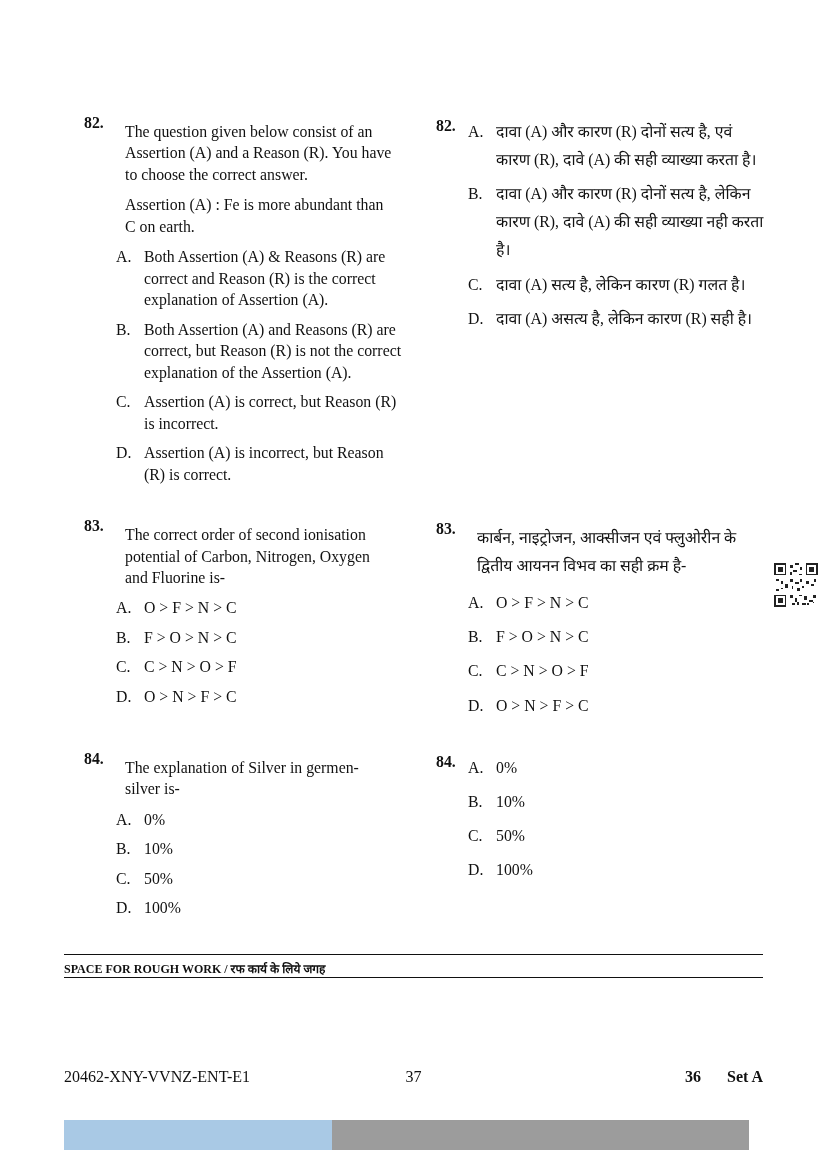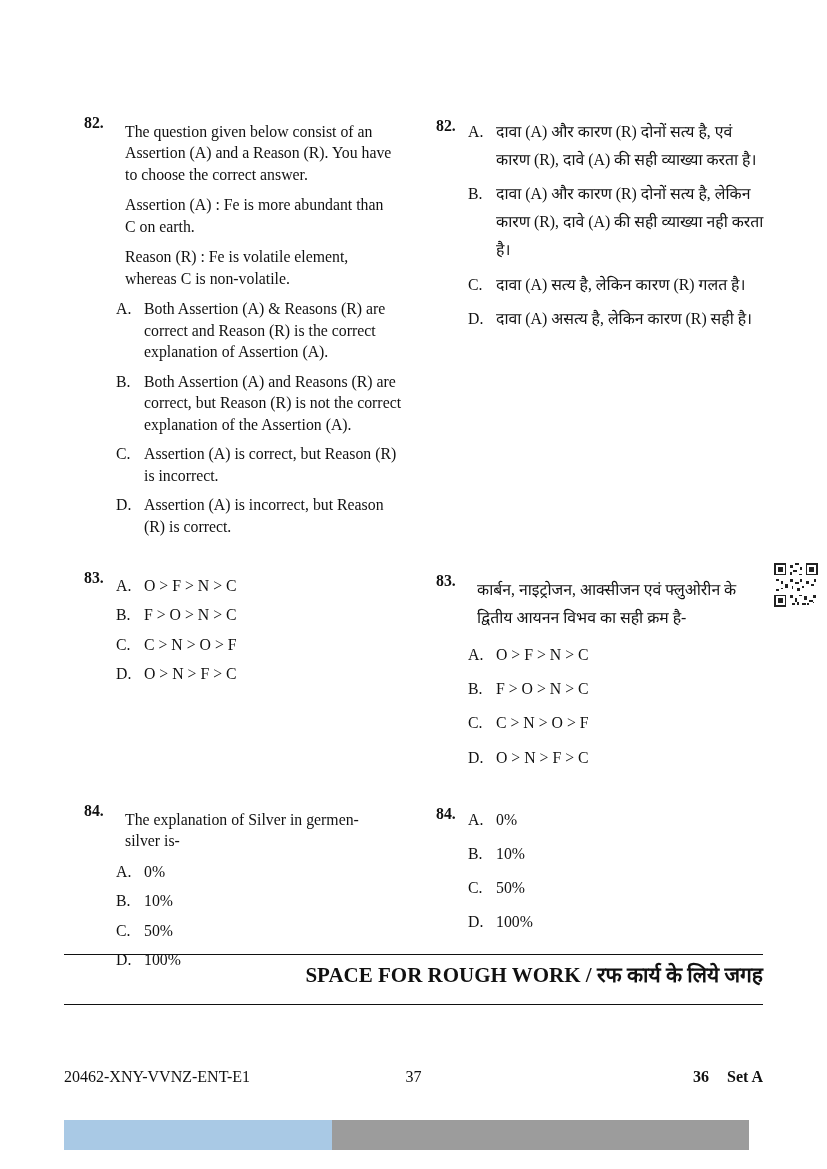--- a/index.html
+++ b/index.html
@@ -40,38 +40,38 @@
     top:563px;left:772px;
     width:48px;height:44px;
   }
   .qr svg{width:100%;height:100%;}
 
   .rough-work{
     position:absolute;
     top:954px;left:64px;right:64px;
     border-top:1.5px solid #111;
     border-bottom:1.5px solid #111;
-    text-align:right;
+    text-align:left;
     font-weight:bold;
-    font-size:21px;
-    padding:5px 0 16px 0;
+    font-size:12px;
+    padding:5px 0 0 0;
   }
 
   .info-row{
     position:absolute;
     top:1068px;left:64px;right:64px;
     display:grid;
     grid-template-columns:1fr auto 1fr;
     align-items:baseline;
     font-size:16px;
   }
   .info-code{font-weight:normal;justify-self:start;}
   .info-page{justify-self:center;}
   .info-set{font-weight:bold;justify-self:end;}
-  .info-set .set-num{margin-right:18px;}
+  .info-set .set-num{margin-right:26px;}
 
   .bottom-bar{
     position:absolute;
     top:1120px;left:64px;
     height:30px;
     display:flex;
   }
   .bar-blue{width:268px;height:100%;}
   .bar-gray{width:417px;height:100%;}
 </style>
@@ -80,21 +80,20 @@
 
 <div class="page">
 
   <div class="content">
 
     <div class="q en">
       <span class="qnum">82.</span>
       <div class="qbody">
         <p class="qpara">The question given below consist of an Assertion (A) and a Reason (R). You have to choose the correct answer.</p>
         <p class="qpara">Assertion (A) : Fe is more abundant than C on earth.</p>
-        <p class="qpara">Reason (R) : Fe is volatile element, whereas C is non-volatile.</p>
         <div class="options">
           <div class="opt">
             <span class="opt-letter">A.</span>
             <span class="opt-text">Both Assertion (A) &amp; Reasons (R) are correct and Reason (R) is the correct explanation of Assertion (A).</span>
           </div>
           <div class="opt">
             <span class="opt-letter">B.</span>
             <span class="opt-text">Both Assertion (A) and Reasons (R) are correct, but Reason (R) is not the correct explanation of the Assertion (A).</span>
           </div>
           <div class="opt">
@@ -129,20 +128,21 @@
             <span class="opt-letter">D.</span>
             <span class="opt-text">दावा (A) असत्य है, लेकिन कारण (R) सही है।</span>
           </div>
         </div>
       </div>
     </div>
 
     <div class="q en">
       <span class="qnum">83.</span>
       <div class="qbody">
+        <p class="qpara">The correct order of second ionisation potential of Carbon, Nitrogen, Oxygen and Fluorine is-</p>
         <div class="options">
           <div class="opt">
             <span class="opt-letter">A.</span>
             <span class="opt-text">O &gt; F &gt; N &gt; C</span>
           </div>
           <div class="opt">
             <span class="opt-letter">B.</span>
             <span class="opt-text">F &gt; O &gt; N &gt; C</span>
           </div>
           <div class="opt">

